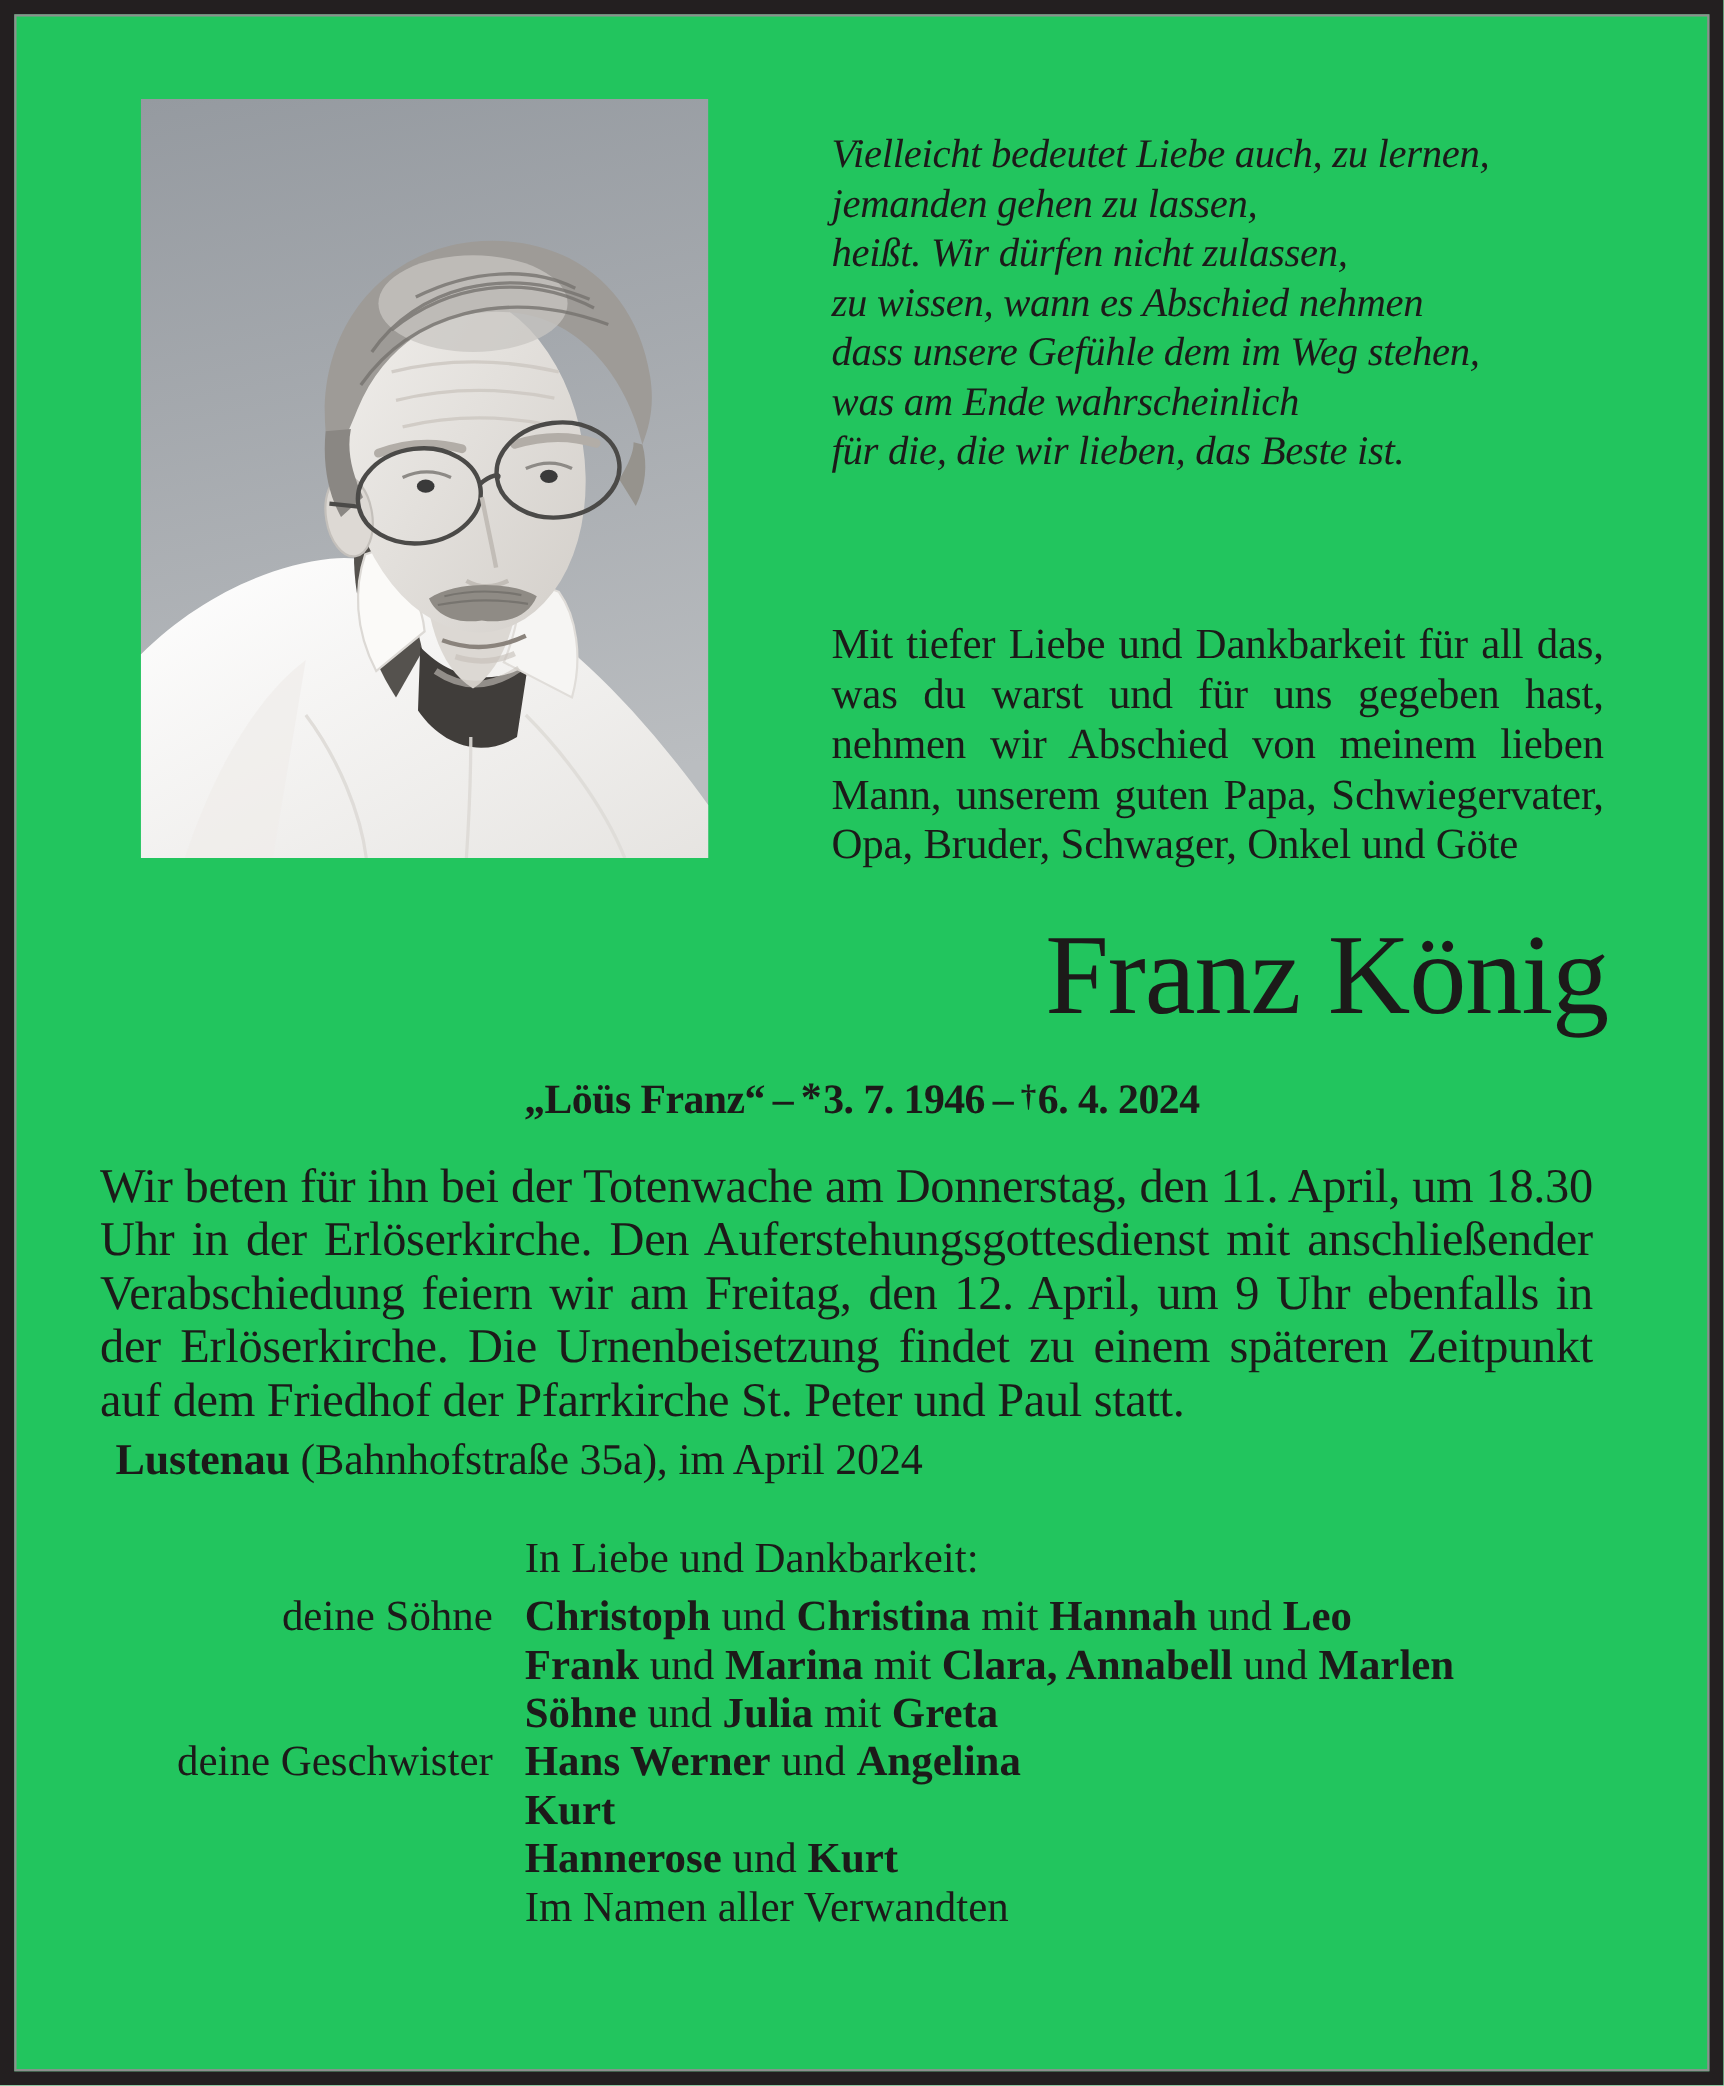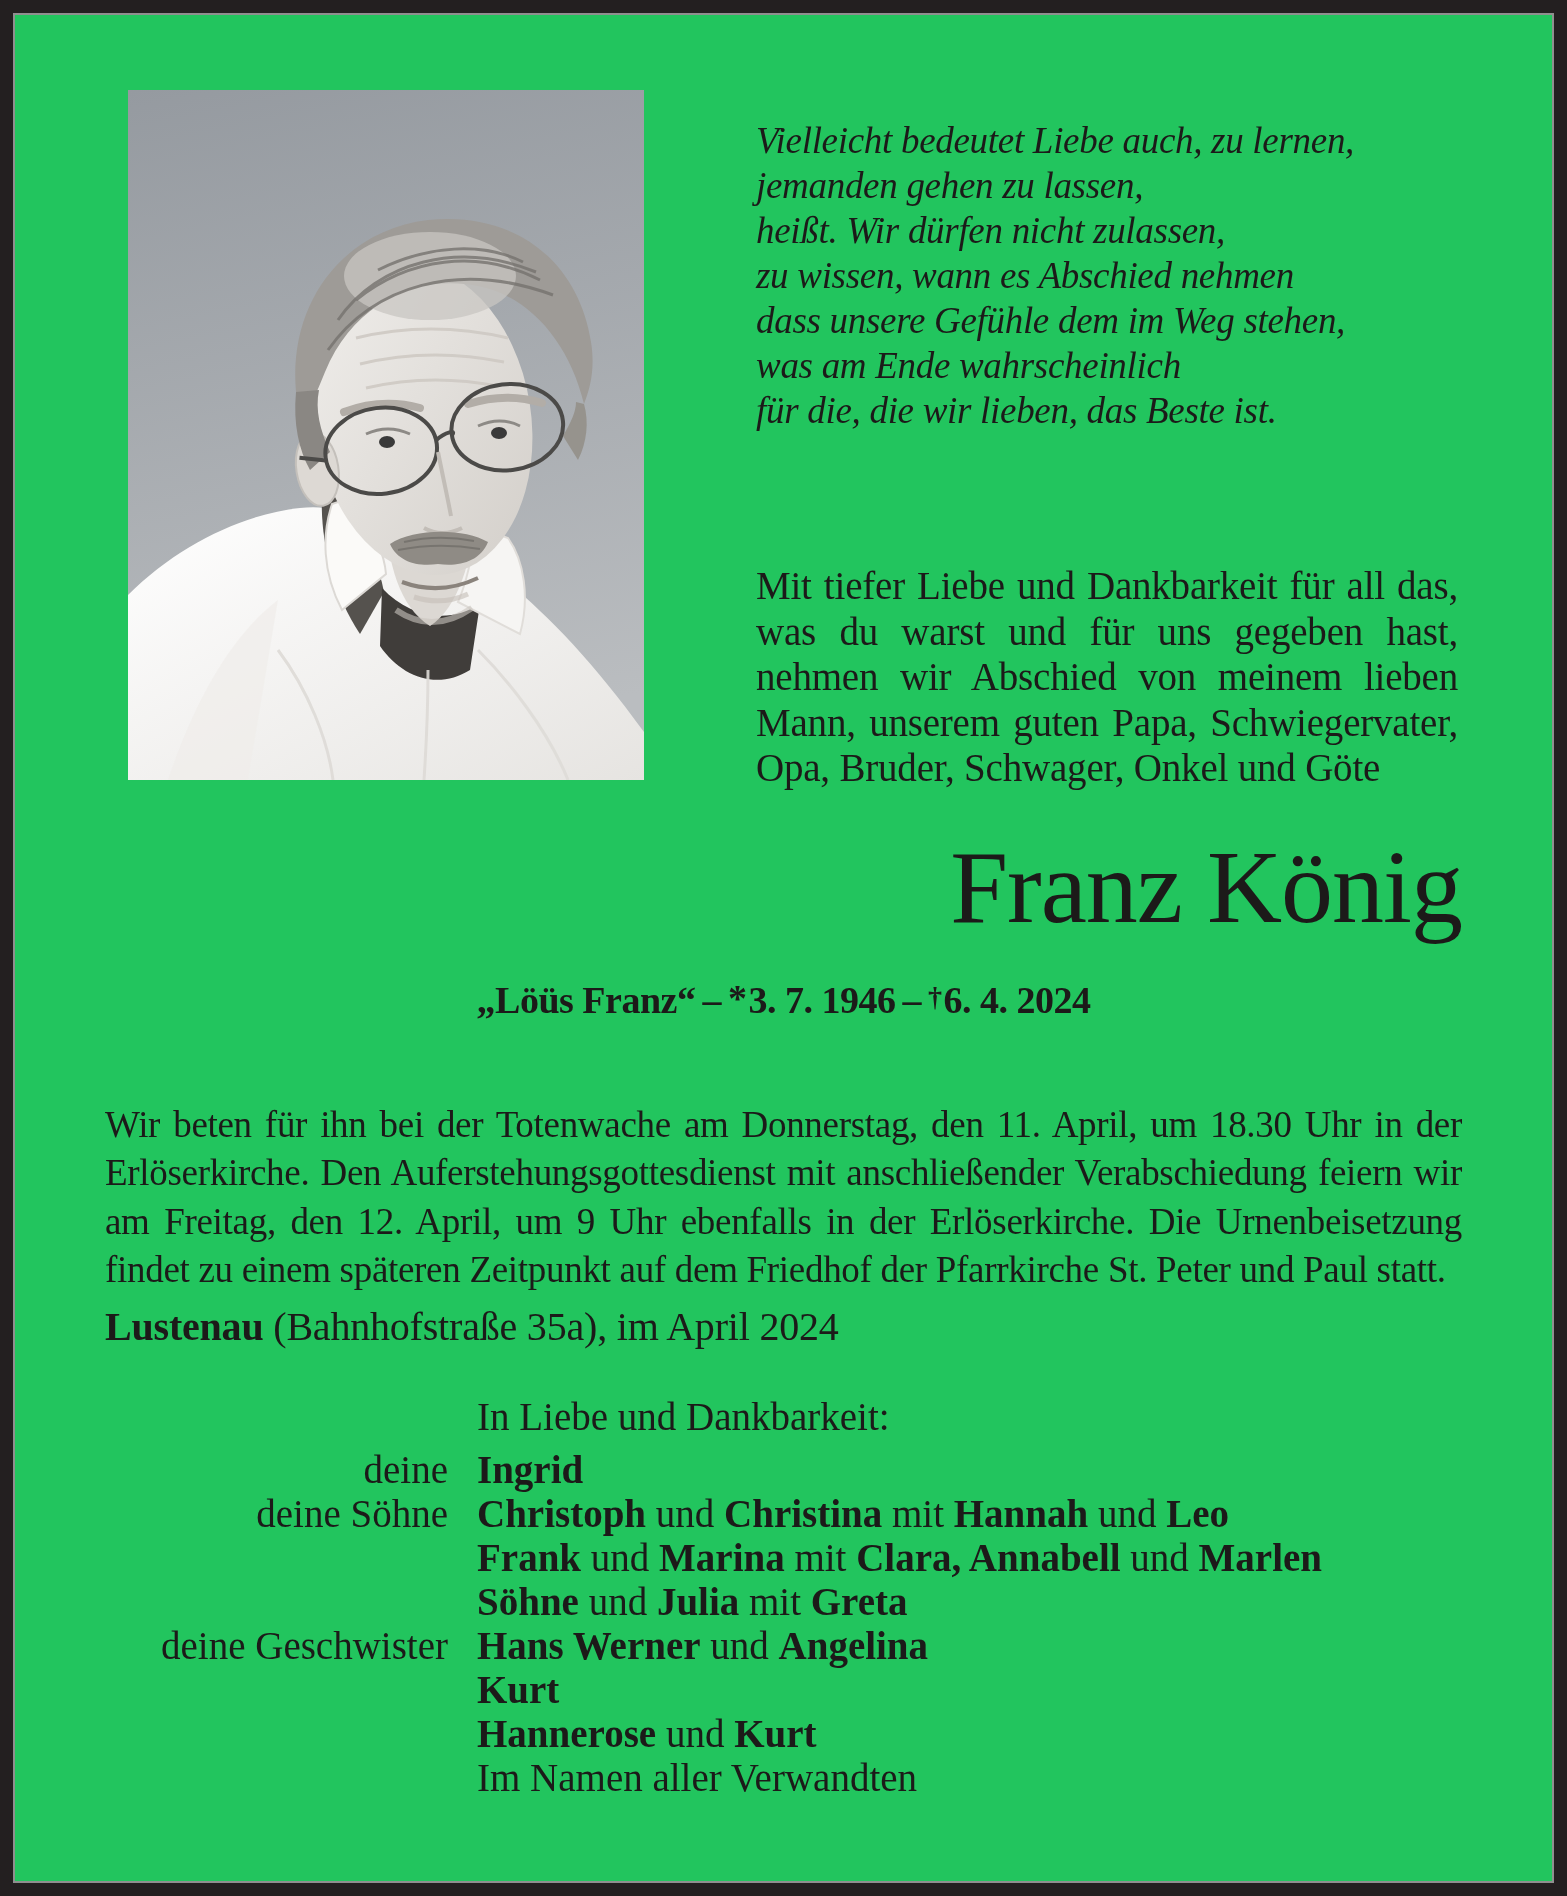--- a/index.html
+++ b/index.html
@@ -30,22 +30,22 @@
     text-align:right;font-size:104px;line-height:1.05;letter-spacing:-1px;
   }
   .dates{
     position:absolute;left:105px;top:976px;width:1357px;
     text-align:center;font-size:38px;font-weight:bold;letter-spacing:-0.5px;
   }
   .dates .dash{margin:0 7px;}
   .dates .dsym{font-size:0.74em;vertical-align:0.26em;margin-right:2px;}
   .dates .bsym{vertical-align:0.05em;margin-right:2px;}
   .announcement{
-    position:absolute;left:105px;top:1055px;width:1357px;
-    font-size:37px;line-height:48.4px;text-align:justify;letter-spacing:-0.3px;margin-top:46px;
+    position:absolute;left:91px;top:1055px;width:1357px;
+    font-size:44px;line-height:48.4px;text-align:justify;letter-spacing:-0.3px;
   }
   .place{position:absolute;left:105px;top:1303px;font-size:40px;letter-spacing:-0.2px;}
   .place .place-name{font-weight:bold;}
   .closing-heading{position:absolute;left:477px;top:1394px;font-size:39px;}
   .closing-rows{
     position:absolute;left:105px;top:1448px;width:1400px;
     font-size:39px;line-height:44px;
   }
   .crow{display:flex;}
   .clabel{width:360px;padding-right:17px;text-align:right;flex:none;box-sizing:border-box;}
@@ -173,24 +173,20 @@
 
   <div class="dates"><span>„Löüs Franz“</span><span class="dash">–</span><span class="bsym">*</span><span>3. 7. 1946</span><span class="dash">–</span><span class="dsym">†</span><span>6. 4. 2024</span></div>
 
   <div class="announcement">Wir beten für ihn bei der Totenwache am Donnerstag, den 11. April, um 18.30 Uhr in der Erlöserkirche. Den Auferstehungsgottesdienst mit anschließender Verabschiedung feiern wir am Freitag, den 12. April, um 9 Uhr ebenfalls in der Erlöserkirche. Die Urnenbeisetzung findet zu einem späteren Zeitpunkt auf dem Friedhof der Pfarrkirche St. Peter und Paul statt.</div>
 
   <div class="place"><span class="place-name">Lustenau</span><span> (Bahnhofstraße 35a), im April 2024</span></div>
 
   <div class="closing-heading">In Liebe und Dankbarkeit:</div>
   <div class="closing-rows">
       <div class="crow">
-        <div class="clabel">deine</div>
-        <div class="cnames"><span class="bold">Ingrid</span></div>
-      </div>
-      <div class="crow">
         <div class="clabel">deine Söhne</div>
         <div class="cnames"><span class="bold">Christoph</span><span> und </span><span class="bold">Christina</span><span> mit </span><span class="bold">Hannah</span><span> und </span><span class="bold">Leo</span></div>
       </div>
       <div class="crow">
         <div class="clabel"></div>
         <div class="cnames"><span class="bold">Frank</span><span> und </span><span class="bold">Marina</span><span> mit </span><span class="bold">Clara, Annabell</span><span> und </span><span class="bold">Marlen</span></div>
       </div>
       <div class="crow">
         <div class="clabel"></div>
         <div class="cnames"><span class="bold">Söhne</span><span> und </span><span class="bold">Julia</span><span> mit </span><span class="bold">Greta</span></div>

